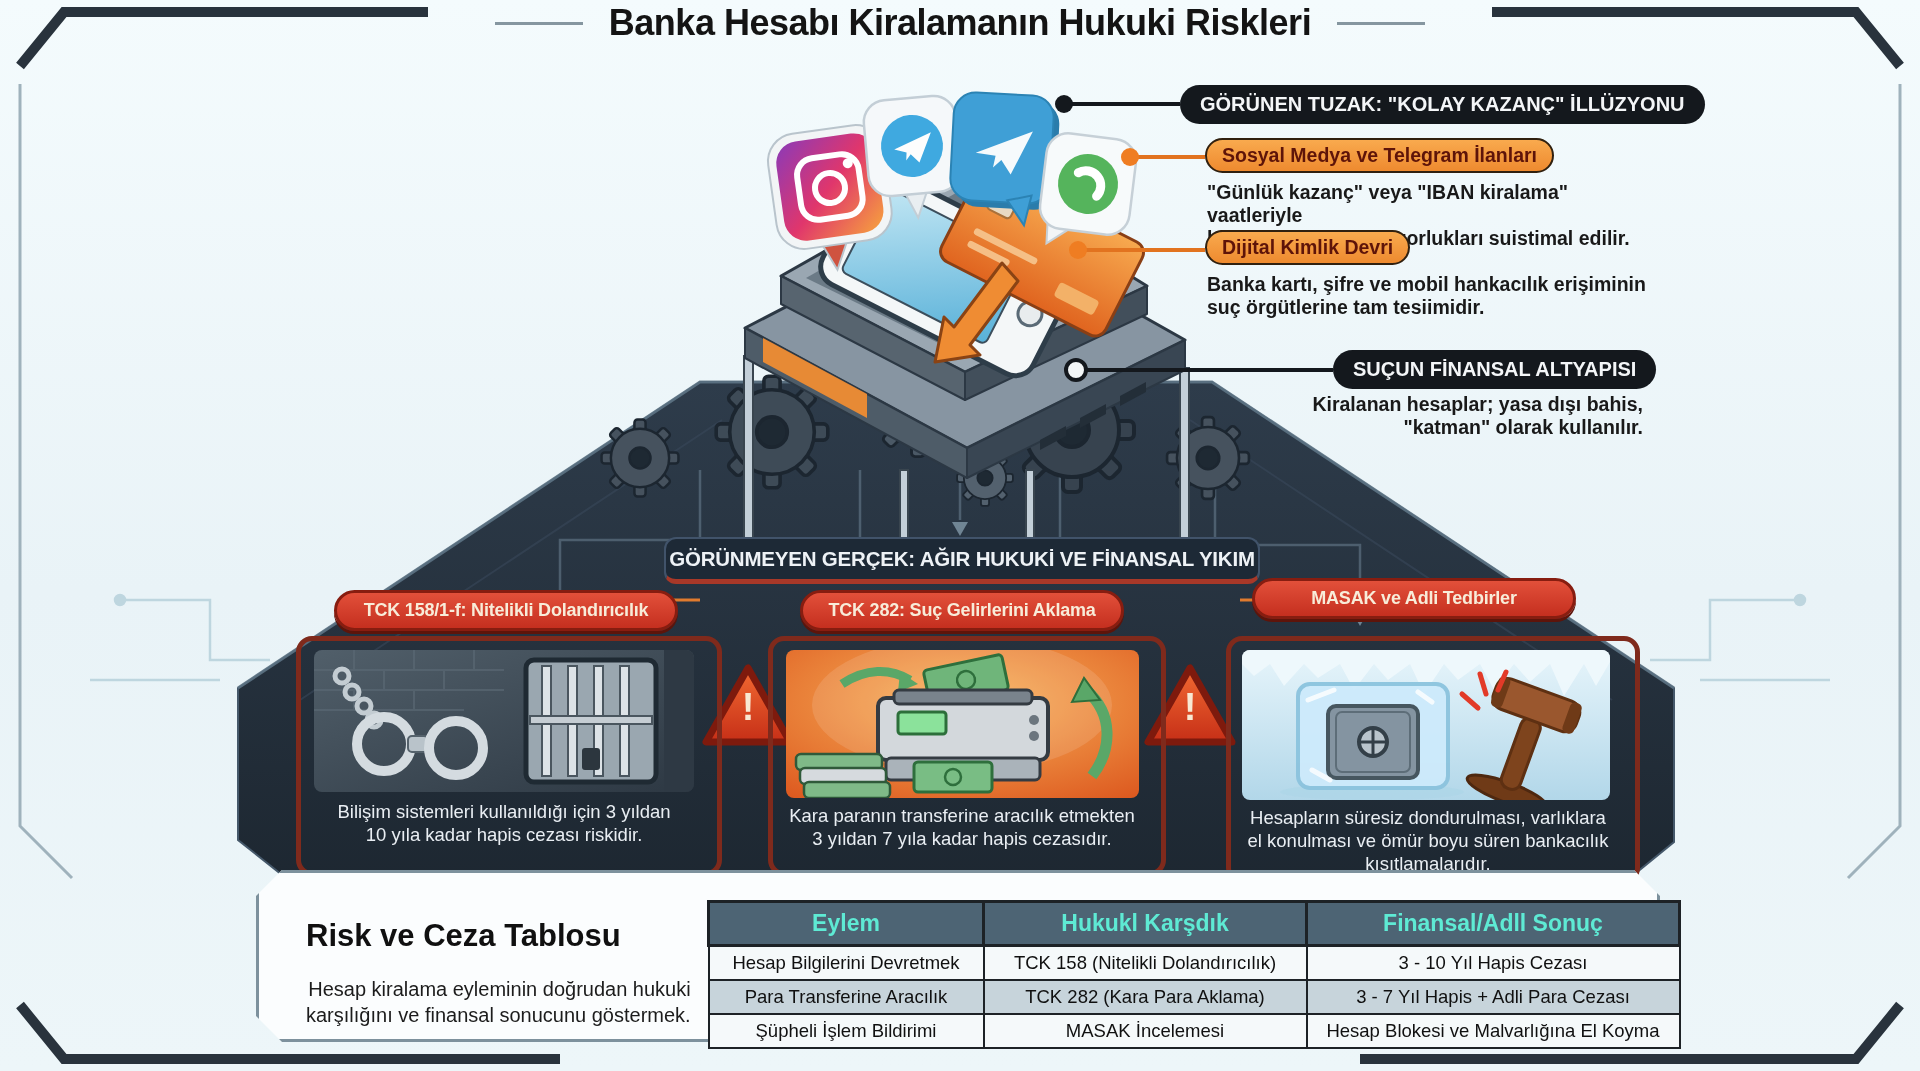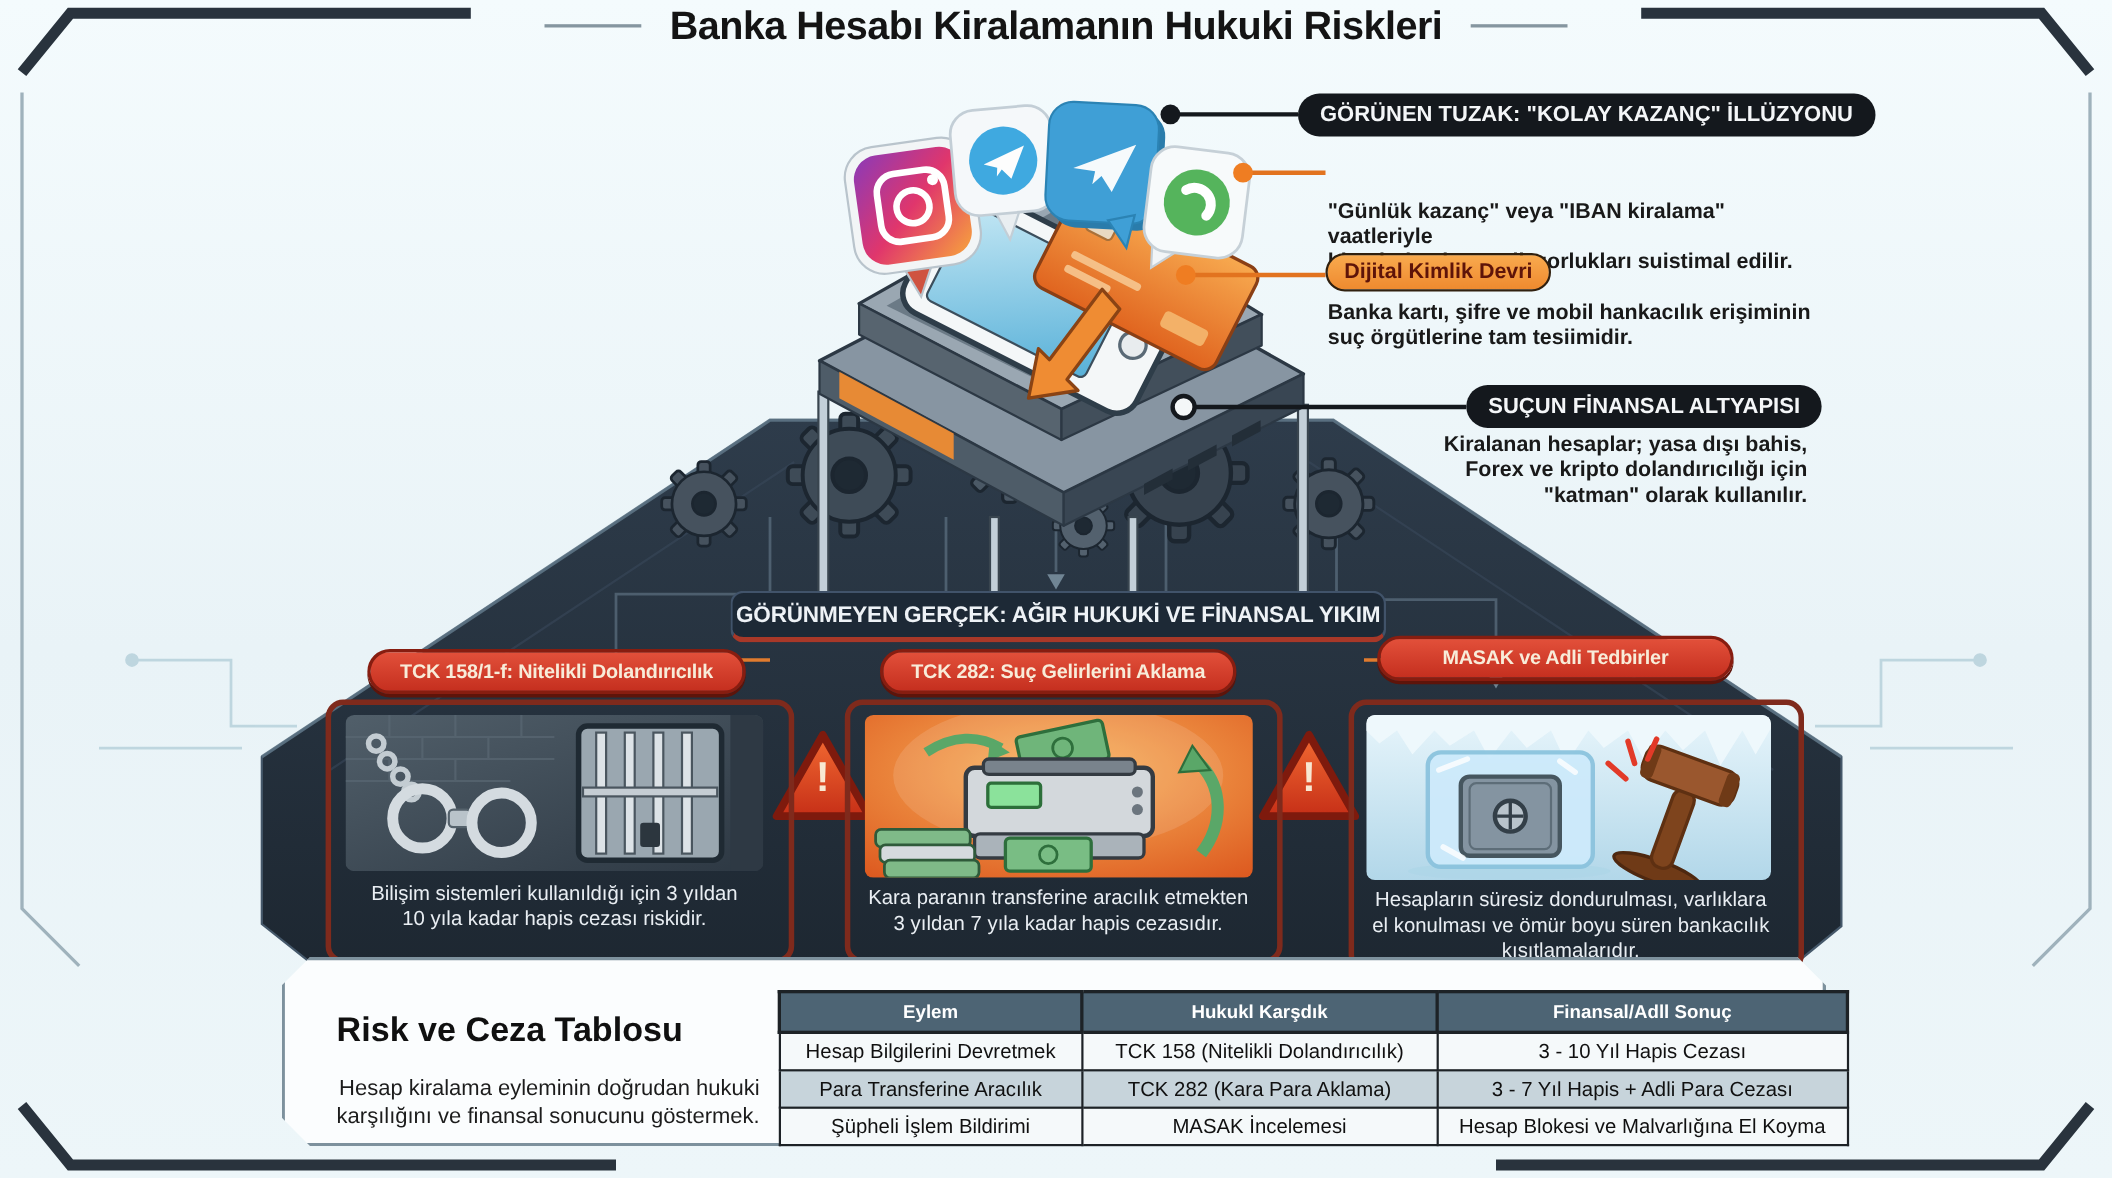--- a/index.html
+++ b/index.html
@@ -36,21 +36,21 @@
   
   #bottom-panel{left:256px;top:870px;width:1404px;height:172px;background:#fbfdfe;
     clip-path:polygon(26px 0,calc(100% - 26px) 0,100% 26px,100% calc(100% - 26px),
       calc(100% - 26px) 100%,26px 100%,0 calc(100% - 26px),0 26px);
     box-shadow:inset 0 0 0 3px #7d919d;}
   #summary-title{left:306px;top:918px;font-size:31px;font-weight:800;color:#101010;text-align:center;}
   #summary-desc{left:306px;top:976px;font-size:20px;font-weight:400;color:#1c1c1c;line-height:1.3;text-align:right;}
   #summary-desc span{display:block;}
   #risk-table{left:707px;top:900px;}
   #risk-table table{border-collapse:collapse;}
-  #risk-table th{background:#4d6474;color:#ffffff;font-size:17px;font-weight:700;
+  #risk-table th{background:#4d6474;color:#5eead4;font-size:23px;font-weight:700;
     border:3px solid #1d2226;padding:7px 10px;}
   #risk-table td{font-size:18.5px;color:#101010;border:2.5px solid #1d2226;
     padding:5px 8px;text-align:center;background:#f5f9fa;}
   #risk-table tr.alt td{background:#c7d4db;margin-top:40px;}
   .colw1{width:252px;} .colw2{width:300px;} .colw3{width:350px;}
 </style>
 </head>
 <body>
 
 <div id="canvas">
@@ -237,33 +237,33 @@
   </g>
 </svg>
 
 <div class="abs title-row">
   <div class="title-line"></div>
   <h1>Banka Hesabı Kiralamanın Hukuki Riskleri</h1>
   <div class="title-line"></div>
 </div>
 
 <div class="abs pill-black" style="left:1180px;top:85px">GÖRÜNEN TUZAK: "KOLAY KAZANÇ" İLLÜZYONU</div>
+<div class="abs pill-orange" style="left:1205px;top:138px">Sosyal Medya ve Telegram İlanları</div>
 <div class="abs desc" style="left:1207px;top:181px;width:440px">
   <span>"Günlük kazanç" veya "IBAN kiralama" vaatleriyle</span>
   <span>bireylerin ekonomik zorlukları suistimal edilir.</span>
 </div>
 <div class="abs pill-orange" style="left:1205px;top:230px">Dijital Kimlik Devri</div>
 <div class="abs desc" style="left:1207px;top:273px;width:440px">
   <span>Banka kartı, şifre ve mobil hankacılık erişiminin</span>
   <span>suç örgütlerine tam tesiimidir.</span>
 </div>
 <div class="abs pill-black" style="left:1333px;top:350px">SUÇUN FİNANSAL ALTYAPISI</div>
 <div class="abs desc right" style="left:1283px;top:393px;width:360px">
   <span>Kiralanan hesaplar; yasa dışı bahis,</span>
-  <span>Forex ve kripto dolandırıcılığı için</span>
   <span>"katman" olarak kullanılır.</span>
 </div>
 
 <div class="abs banner" style="left:664px;top:537px;width:592px">GÖRÜNMEYEN GERÇEK: AĞIR HUKUKİ VE FİNANSAL YIKIM</div>
 
 <div class="panel-frame" style="left:296px;top:636px;width:416px;height:230px"></div>
 <div class="panel-frame" style="left:768px;top:636px;width:388px;height:230px"></div>
 <div class="panel-frame" style="left:1226px;top:636px;width:404px;height:238px"></div>
 
 <div class="illus" style="left:314px;top:650px;width:380px;height:142px">

